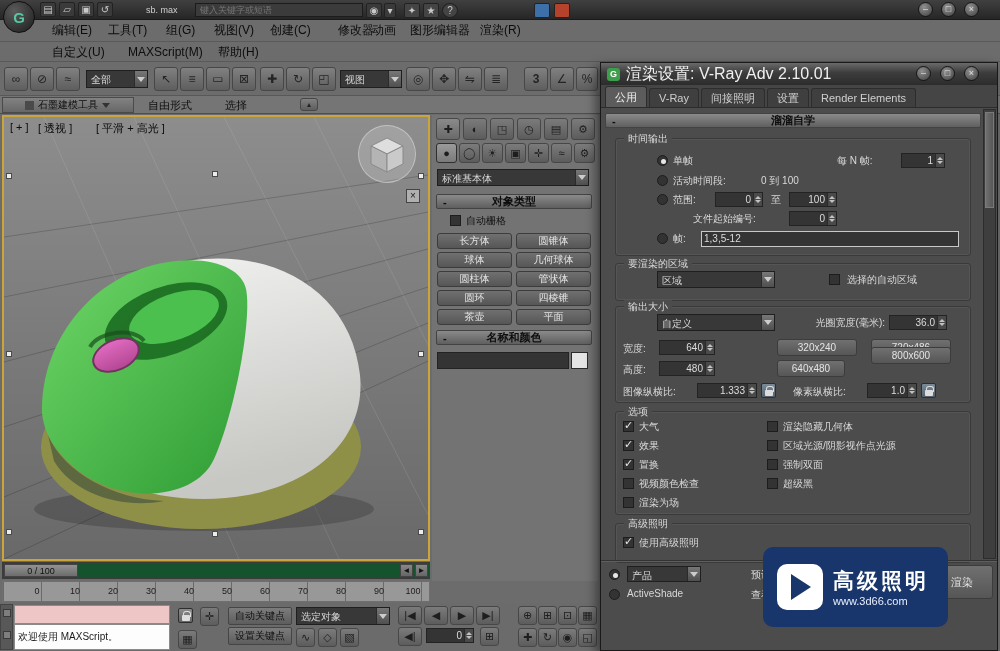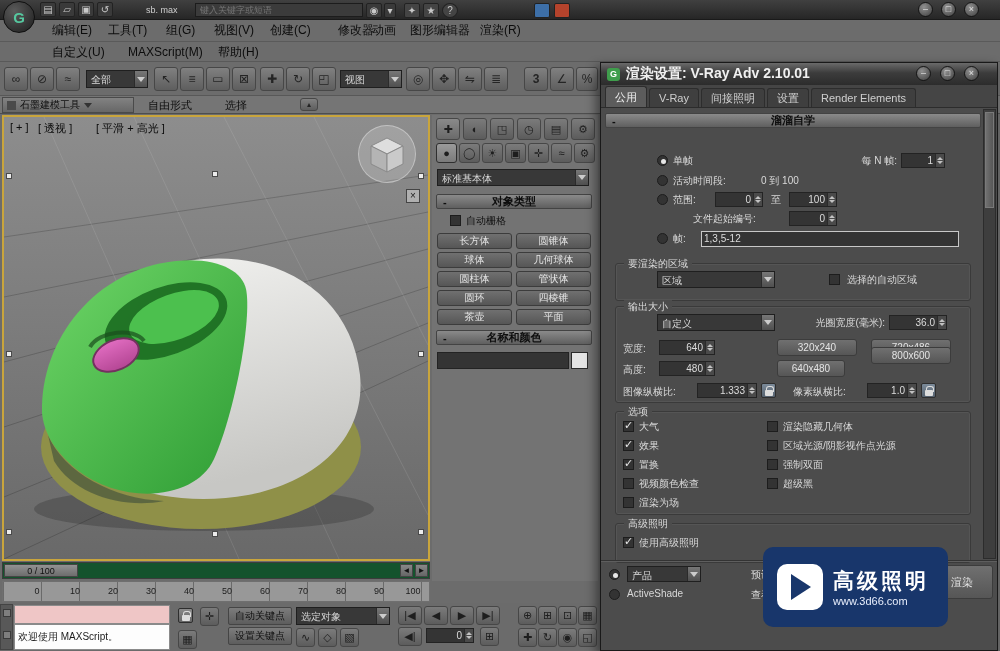--- a/index.html
+++ b/index.html
@@ -151,21 +151,21 @@
     <div class="tbico" style="left:524px;top:5px;width:24px;height:24px;font-weight:bold">
         <span>3</span>
       </div>
     <div class="tbico" style="left:550px;top:5px;width:24px;height:24px">∠</div>
     <div class="tbico" style="left:576px;top:5px;width:22px;height:24px">
         <span>%</span>
       </div>
   </div>
 
   <div class="abs" style="left:0;top:96px;width:1000px;height:18px;background:#757575;border-bottom:1px solid #4e4e4e">
-    <div class="abs" style="left:2px;top:1px;width:132px;height:16px;background:linear-gradient(#828282,#676767);border:1px solid #4a4a4a;display:flex;align-items:center;gap:4px;padding:0 4px">
+    <div class="abs" style="left:2px;top:1px;width:132px;height:16px;background:linear-gradient(#828282,#676767);border:1px solid #4a4a4a;display:flex;align-items:center;gap:4px;padding:0 22px">
       <span style="width:9px;height:9px;background:#4a4a4a;display:inline-block"></span>
       <span style="font-size:10px;color:#0d0d0d">石墨建模工具</span>
       <i class="caret" style="border-top-color:#333"></i>
     </div>
     <div class="abs" style="left:148px;top:2px;font-size:11px;color:#0d0d0d">自由形式</div>
     <div class="abs" style="left:225px;top:2px;font-size:11px;color:#0d0d0d">选择</div>
     <div class="tbico" style="left:300px;top:2px;width:18px;height:13px;font-size:8px">▴</div>
   </div>
 
   <div class="abs" style="left:2px;top:115px;width:428px;height:446px;border:2px solid #c9a53c;background:linear-gradient(#8d8d8d,#696969);overflow:hidden">
@@ -346,21 +346,21 @@
     <div class="mico" style="left:518px;top:25px">✚</div>
     <div class="mico" style="left:538px;top:25px">↻</div>
     <div class="mico" style="left:558px;top:25px">◉</div>
     <div class="mico" style="left:578px;top:25px">◱</div>
   </div>
 
   <div class="abs" style="left:600px;top:62px;width:398px;height:589px;background:#4c4c4c;border:1px solid #191919;box-shadow:-4px 4px 10px rgba(0,0,0,.45);z-index:20">
 
     <div class="abs" style="left:0;top:0;width:396px;height:22px;background:linear-gradient(#6a6a6a,#3c3c3c 45%,#2c2c2c);display:flex;align-items:center;gap:6px;padding:0 6px">
       <span style="width:13px;height:13px;border-radius:3px;background:#3f9e4c;color:#fff;font-size:9px;font-weight:bold;text-align:center;line-height:13px">G</span>
-      <span style="font-size:14px;font-weight:bold;color:#f0f0f0;white-space:nowrap">渲染设置: V-Ray Adv 2.10.01</span>
+      <span style="font-size:16px;font-weight:normal;color:#f0f0f0;white-space:nowrap">渲染设置: V-Ray Adv 2.10.01</span>
     </div>
     <div class="winbtn" style="left:315px;top:3px">–</div>
     <div class="winbtn" style="left:339px;top:3px">□</div>
     <div class="winbtn" style="left:363px;top:3px">×</div>
 
     <div class="abs" style="left:0;top:22px;width:396px;height:23px;background:#454545;border-bottom:1px solid #2c2c2c;display:flex;align-items:flex-end;gap:2px;padding:0 4px">
       <div class="dtab active">公用</div>
       <div class="dtab">V-Ray</div>
       <div class="dtab">间接照明</div>
       <div class="dtab">设置</div>
@@ -369,23 +369,26 @@
 
     <div class="abs" style="left:382px;top:46px;width:13px;height:450px;background:#3e3e3e;border:1px solid #2c2c2c">
       <div class="abs" style="left:1px;top:2px;width:9px;height:96px;background:linear-gradient(90deg,#707070,#575757);border:1px solid #7a7a7a"></div>
     </div>
 
     <div class="rollh" style="left:4px;top:50px;width:376px;height:15px">
       <span class="mn">-</span>
       <span>溜溜自学</span>
     </div>
 
+    <div class="grp" style="left:14px;top:75px;width:356px;height:118px">
+      <span class="glab">时间输出</span>
+    </div>
     <span class="rb on" style="left:56px;top:92px"></span>
     <span class="dlab" style="left:72px;top:91px">单帧</span>
-    <span class="dlab" style="left:236px;top:91px;width:60px;text-align:right">每 N 帧:</span>
+    <span class="dlab" style="left:236px;top:91px;width:60px;">每 N 帧:</span>
     <div class="nf" style="left:300px;top:90px;width:44px">
       <span class="v">1</span>
       <span class="spin">
           <i class="u"></i>
           <i class="d"></i>
         </span>
     </div>
     <span class="rb" style="left:56px;top:112px"></span>
     <span class="dlab" style="left:72px;top:111px">活动时间段:</span>
     <span class="dlab" style="left:160px;top:111px">0 到 100</span>

